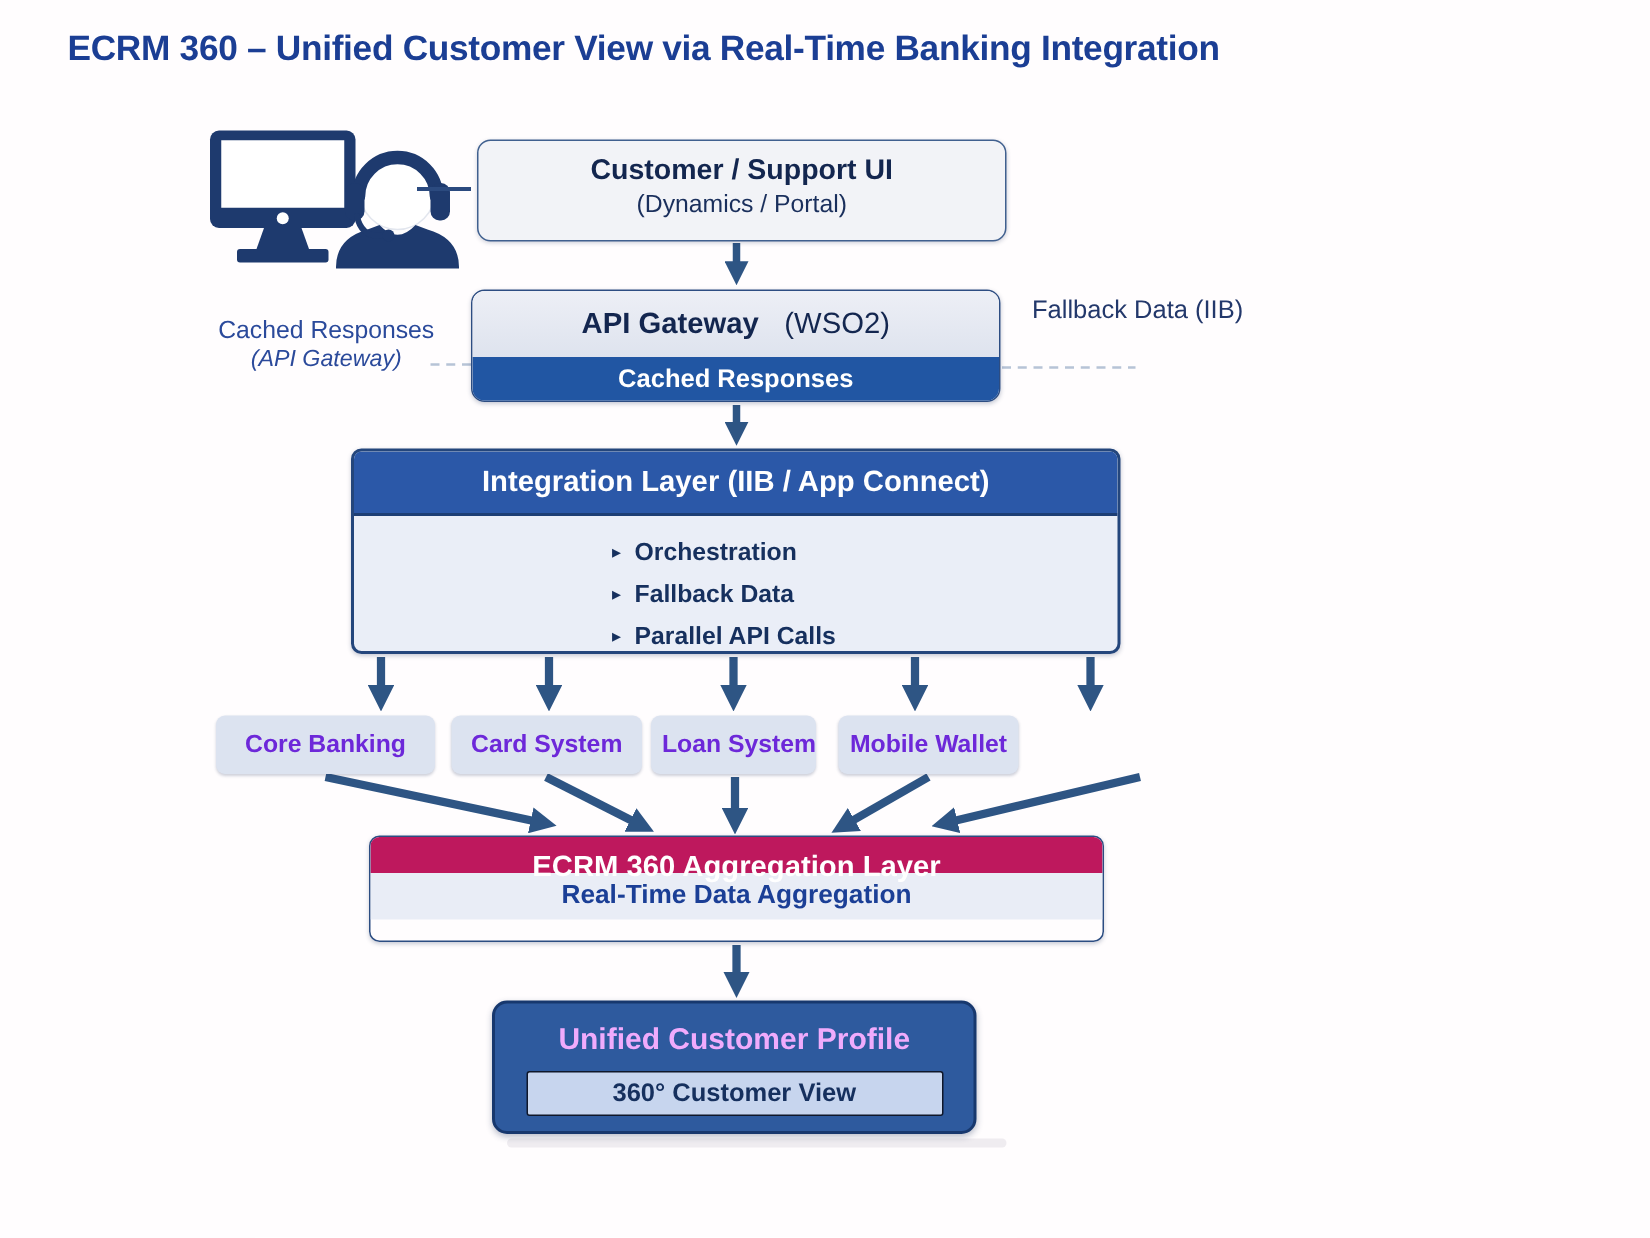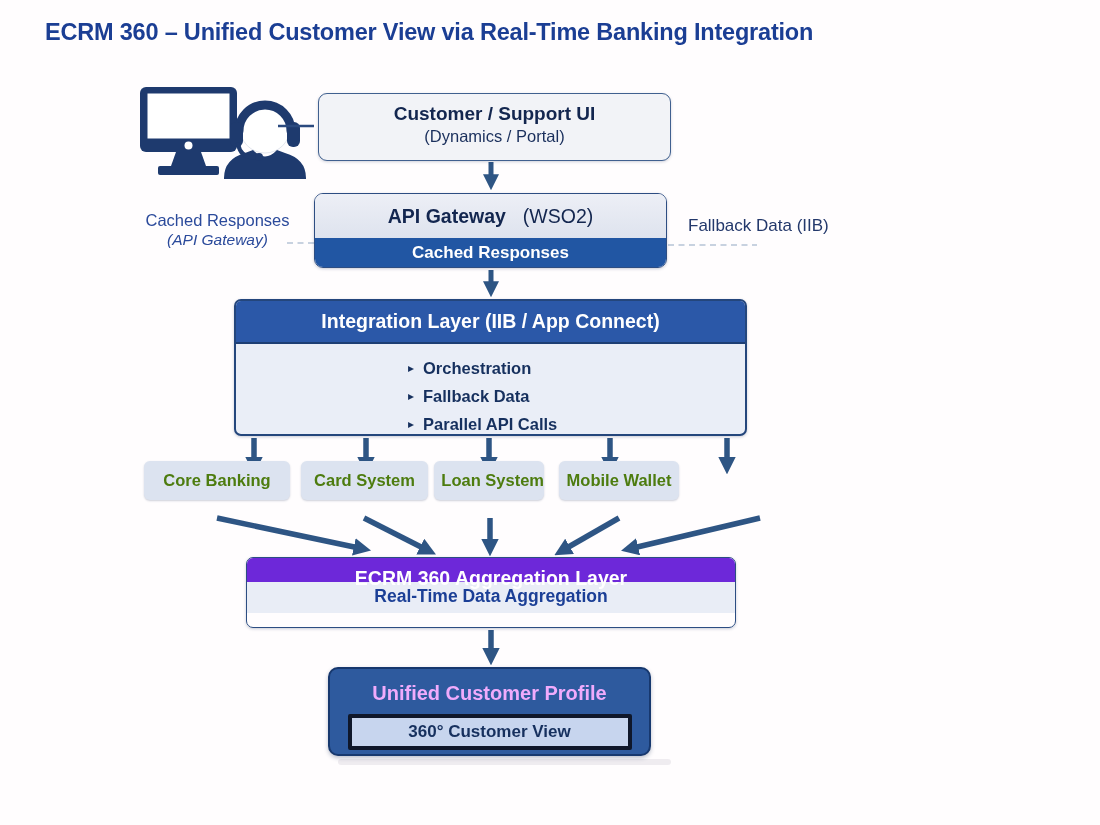--- a/index.html
+++ b/index.html
@@ -36,69 +36,69 @@
     display:flex;align-items:center;justify-content:center;color:#13264f;}
   #api-gateway-name{font-size:19.5px;font-weight:700;}
   #api-gateway-tech{font-size:19.5px;font-weight:400;margin-left:17px;}
   #api-gateway-cache-band{height:31px;background:#2156a3;color:#fff;
     font-size:17px;font-weight:700;line-height:30px;}
 
   
   #note-cached-responses{left:140px;top:211px;width:155px;text-align:center;color:#2b4a9b;z-index:2;}
   #note-cached-line1{font-size:16.5px;}
   #note-cached-line2{font-size:15.5px;font-style:italic;margin-top:1px;}
-  #note-fallback-data{left:688px;top:216px;width:200px;text-align:left;
+  #note-fallback-data{left:688px;top:197px;width:200px;text-align:left;
     font-size:17px;color:#23386b;z-index:2;}
 
   
   #node-integration-layer{
     left:234px;top:299px;width:513px;height:137px;
     border:2px solid #24467c;border-radius:7px;overflow:hidden;
     box-shadow:0 1px 3px rgba(30,50,90,.25);background:#eaeef7;
   }
   #integration-header{height:41px;background:#2b58a8;border-bottom:2px solid #1d3e74;
     color:#fff;font-size:19.5px;font-weight:700;line-height:41px;}
   #bullet-list{margin-top:10px;margin-left:172px;text-align:left;}
   .bullet-row{display:flex;align-items:center;height:28px;}
   .bullet-tri{font-size:12px;color:#16305e;margin-right:9px;line-height:1;}
   .bullet-label{font-size:16.5px;font-weight:700;color:#16305e;}
 
   
   .system-box{
-    top:461px;height:39px;background:#dce3f0;border-radius:6px;
-    font-size:16.5px;font-weight:700;color:#4d7c0f;line-height:39px;
+    top:477px;height:39px;background:#dce3f0;border-radius:6px;
+    font-size:16.5px;font-weight:700;color:#6d28d9;line-height:39px;
     box-shadow:0 1px 2px rgba(30,50,90,.22);white-space:nowrap;
   }
   #node-core-banking{left:144px;width:146px;}
   #node-card-system{left:301px;width:127px;}
   #node-loan-system{left:434px;width:110px;text-align:right;}
   #node-mobile-wallet{left:559px;width:120px;}
   #node-cheque-system{left:695px;width:129px;}
 
   
   #node-aggregation-layer{
     left:246px;top:557px;width:490px;height:71px;
     border:1.6px solid #2c4d82;border-radius:7px;overflow:hidden;
     box-shadow:0 1px 3px rgba(30,50,90,.25);
   }
-  #aggregation-header{height:24px;background:#6d28d9;color:#fff;
+  #aggregation-header{height:24px;background:#be185d;color:#fff;
     font-size:19.5px;font-weight:700;line-height:40px;}
   #aggregation-subtitle{height:31px;background:#e9edf6;color:#1b3f96;
     font-size:17.5px;font-weight:700;line-height:29px;}
 
   
   #node-unified-profile{
     left:328px;top:667px;width:323px;height:89px;
     background:#2e5a9e;border:2px solid #17386e;border-radius:10px;
     box-shadow:0 2px 4px rgba(30,50,90,.3);
   }
   #profile-title{margin-top:13px;font-size:20px;font-weight:700;color:#f0abfc;}
   #profile-inner-badge{
     margin:9px auto 0;width:276px;height:28px;background:#c7d5ee;
-    border:4px solid #0f172a;border-radius:2px;
+    border:1px solid #0f172a;border-radius:2px;
     font-size:17px;font-weight:700;color:#16305e;line-height:28px;
   }
   #reflection-band{left:338px;top:759px;width:333px;height:6px;
     background:rgba(214,209,221,.4);border-radius:3px;z-index:0;}
 </style>
 </head>
 <body>
 
 <div id="stage">
 

